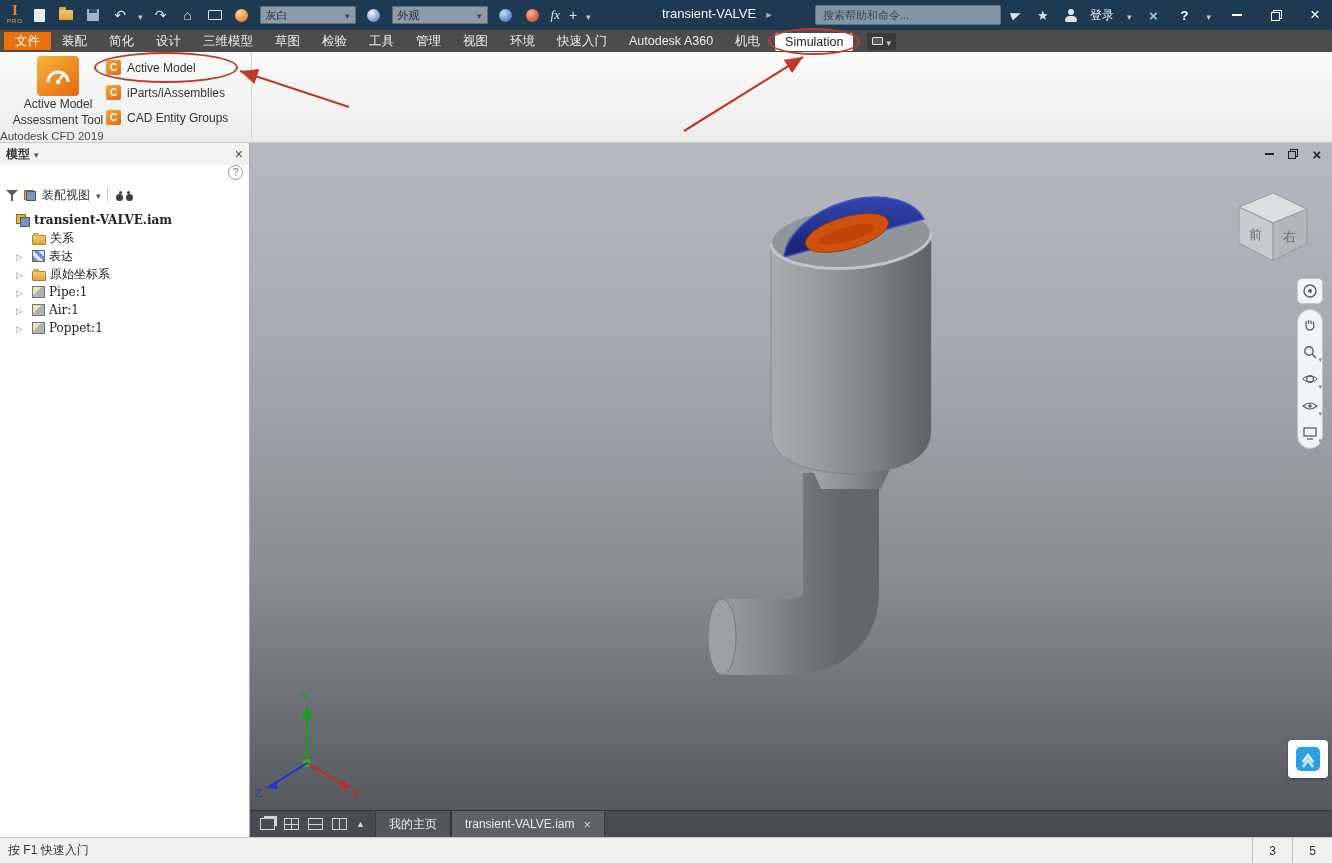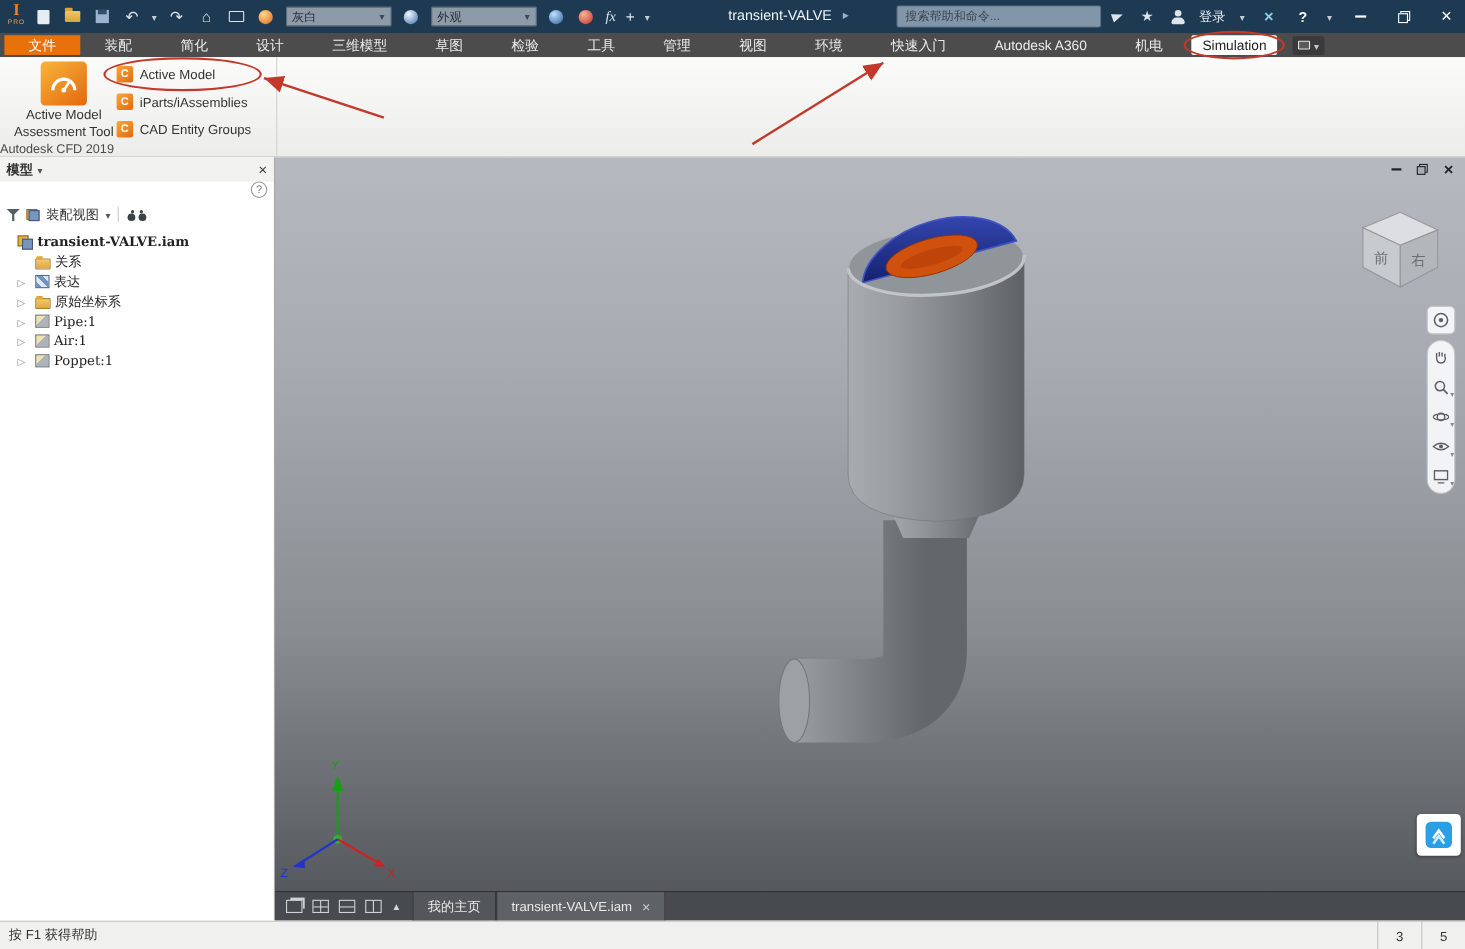--- a/index.html
+++ b/index.html
@@ -53,21 +53,21 @@
 .ic-q::before{content:"?";color:#fff;font-size:13px;font-weight:bold}
 .wbtn{width:26px;height:30px;display:flex;align-items:center;justify-content:center;cursor:pointer}
 .ic-min{width:10px;border-bottom:2px solid #fff}
 .ic-restore{position:relative;width:11px;height:11px}
 .ic-restore::before{content:"";position:absolute;right:0;top:0;width:7px;height:7px;border:1px solid #fff}
 .ic-restore::after{content:"";position:absolute;left:0;bottom:0;width:7px;height:7px;border:1px solid #fff;background:#1d3a52}
 .ic-close::before{content:"×";color:#fff;font-size:17px}
 
 
 .ribtabs{position:absolute;left:0;top:30px;width:1332px;height:22px;background:#4c4c4c;display:flex;align-items:center;padding-left:4px}
-.rtab{display:flex;align-items:center;height:18px;padding:0 22px;font-size:12.5px;color:#ececec;cursor:pointer;white-space:nowrap}
+.rtab{display:flex;align-items:center;height:18px;padding:0 11px;font-size:12.5px;color:#ececec;cursor:pointer;white-space:nowrap}
 .rtab-file{background:#e8710c;color:#fff}
 .rtab-sim-wrap{position:relative;margin-left:4px;cursor:pointer}
 .rtab-sim{background:#fff;color:#222;border-radius:2px;padding:2px 10px;font-size:12.5px;display:inline-block}
 .ribbon-extra{margin-left:14px;display:flex;align-items:center;gap:3px;background:#3a3a3a;border-radius:2px;height:17px;padding:0 5px;cursor:pointer}
 .cam-glyph{width:11px;height:8px;border:1px solid #e6e6e6;border-radius:1px;background:#5a5a5a}
 
 
 .ribpanel{position:absolute;left:0;top:52px;width:1332px;height:91px;background:linear-gradient(#fbfbfa,#ececea);border-bottom:1px solid #c9c9c7}
 .cfdpanel{position:absolute;left:0;top:0;width:252px;height:91px;border-right:1px solid #d2d2d0}
 .cfd-big{position:absolute;left:12px;top:4px;width:92px;text-align:center;cursor:pointer}
@@ -488,21 +488,21 @@
     <div class="vtab vtab-home">
       <span>我的主页</span>
     </div>
     <div class="vtab vtab-doc">
       <span>transient-VALVE.iam</span>
       <span class="vtab-close"></span>
     </div>
   </div>
 
   <div class="statusbar">
-    <span class="s-hint">按 F1 获得帮助</span>
+    <span class="s-hint">按 F1 快速入门</span>
     <span class="s-cells">
       <span class="s-cell">3</span>
       <span class="s-cell">5</span>
     </span>
   </div>
 
   <svg class="annot">
     <defs>
       <marker id="arrowhead" viewBox="0 0 10 10" refX="9" refY="5" markerWidth="9" markerHeight="9" orient="auto">
         <path d="M0,1 L9,5 L0,9 Z" fill="#c2392b"></path>

